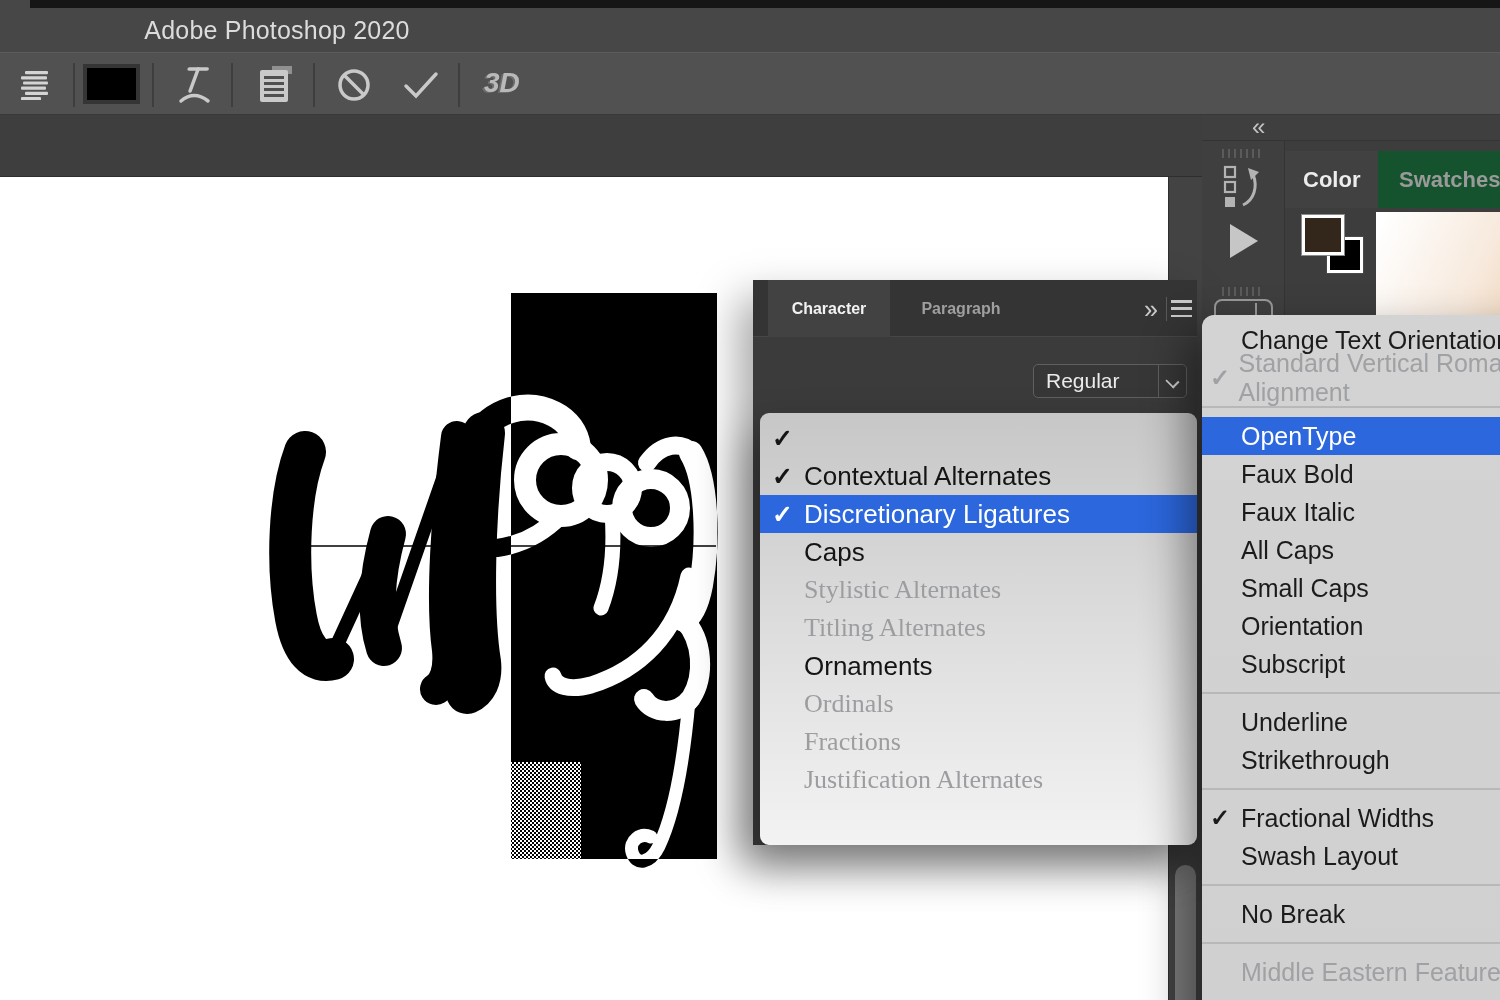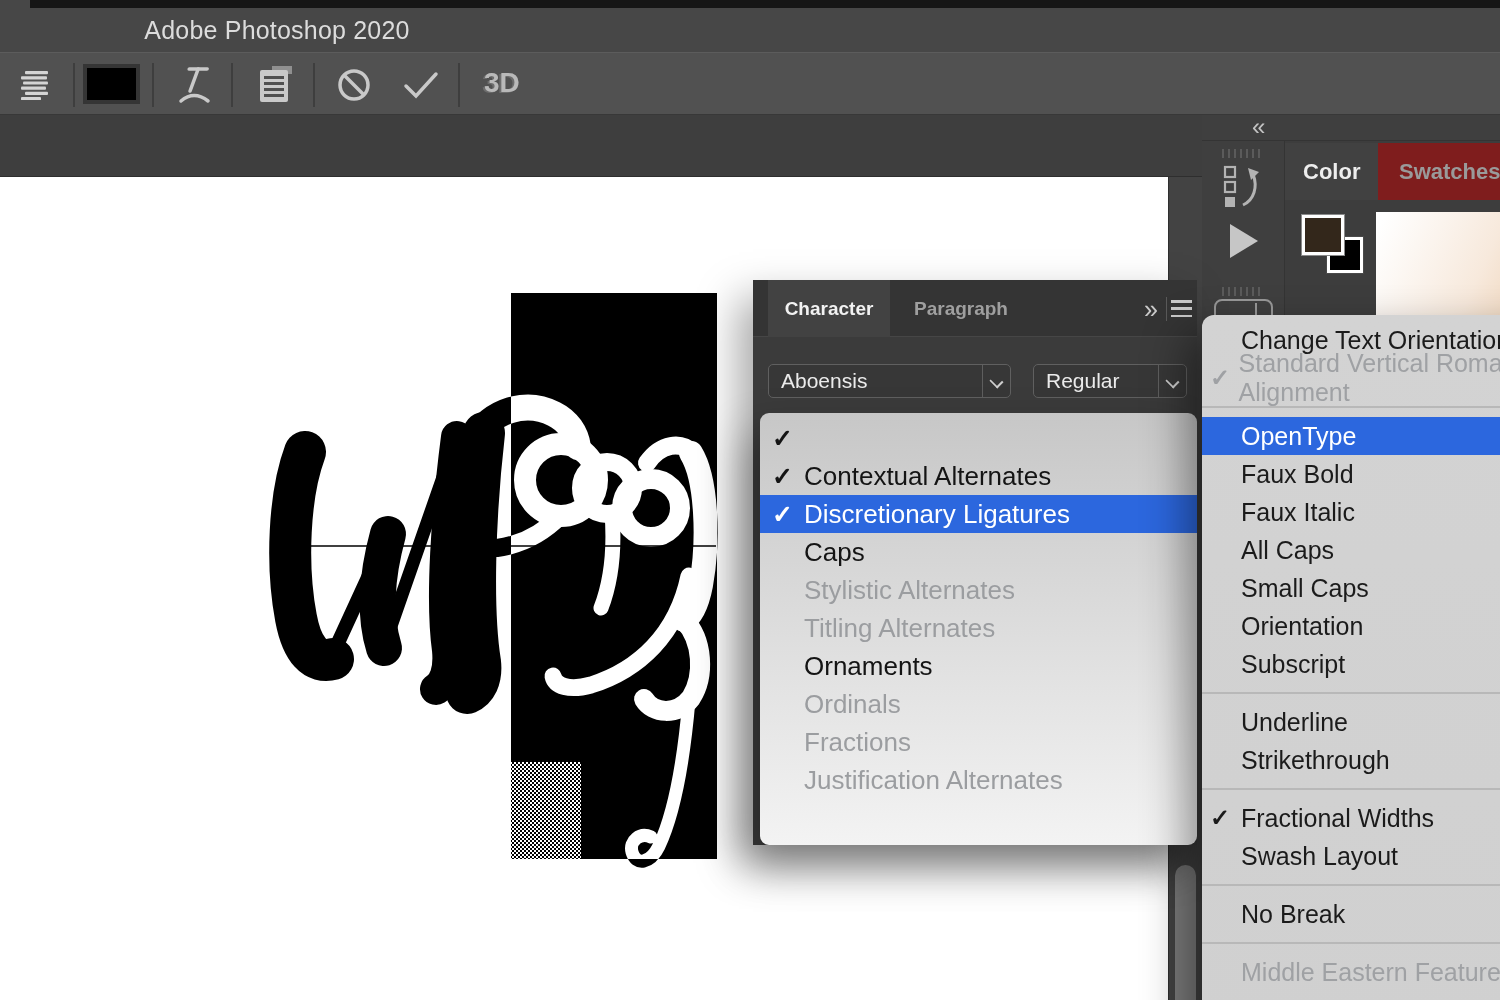--- a/index.html
+++ b/index.html
@@ -15,21 +15,21 @@
       line-height:44px; text-align:center; color:#dcdcdc; font-size:25px; font-weight:500;
       letter-spacing:.2px; }
 
   .options-bar { left:0; top:52px; width:1500px; height:64px; background:#515151;
       border-top:1px solid #5c5c5c; border-bottom:2px solid #383838; }
   .ob-div { position:absolute; top:10px; width:2px; height:44px; background:#3e3e3e; }
   .ob-icon { position:absolute; }
   .fg-swatch-btn { left:83px; top:11px; width:57px; height:40px; background:#000;
       border:4px solid #353535; }
   .threed { left:484px; top:14px; font-size:28px; font-weight:bold; color:#b9b9b9;
-      text-shadow:-2px 1px 0 #6d6d6d; }
+      text-shadow:-2px 1px 0 #6d6d6d;font-style:italic; }
 
   .doc-tabbar { left:0; top:115px; width:1202px; height:62px; background:#3e3e3e;
       border-bottom:1px solid #2e2e2e; }
 
   
   .canvas { left:0; top:177px; width:1168px; height:823px; background:#fff; z-index:1; }
   .canvas svg { display:block; }
 
   .scroll-strip { left:1168px; top:177px; width:34px; height:823px; background:#434343;
       border-left:1px solid #2f2f2f; z-index:2; }
@@ -44,38 +44,38 @@
   .dock-col { left:1202px; top:141px; width:83px; height:859px; background:#3f3f3f;
       border-right:1px solid #343434; z-index:5; }
   .grip { position:absolute; left:20px; width:42px; height:9px;
       background:repeating-linear-gradient(90deg,#5b5b5b 0 2px,rgba(0,0,0,0) 2px 6px); }
   .dock-btn-partial { position:absolute; left:12px; top:158px; width:59px; height:34px;
       border:2px solid #989898; border-radius:8px; }
   .dock-btn-partial i { position:absolute; right:14px; top:2px; width:2px; height:26px;
       background:#989898; }
 
   .color-panel { left:1285px; top:141px; width:215px; height:859px; background:#3d3d3d; z-index:5; }
-  .cp-tabbar { position:absolute; left:0; top:2px; width:215px; height:57px; background:#7f1d1d; }
+  .cp-tabbar { position:absolute; left:0; top:10px; width:215px; height:57px; background:#14532d; }
   .cp-tab { position:absolute; top:0; height:57px; line-height:57px; font-size:22px;
       font-weight:bold; padding:0 18px; color:#9a9a9a; }
   .cp-tab.active { background:#414141; color:#ededed; }
   .cp-tab.inactive { left:96px; }
   .swatch-fg { position:absolute; left:17px; top:74px; width:42px; height:40px;
       background:#33271b; border:3px solid #fff; box-shadow:0 0 0 1px #8a8a8a; z-index:2; }
   .swatch-bg { position:absolute; left:42px; top:96px; width:36px; height:36px;
       background:#000; border:3px solid #fff; box-shadow:0 0 0 1px #4a4a4a; z-index:1; }
   .grad-field { position:absolute; left:91px; top:71px; width:124px; height:250px;
       background:linear-gradient(115deg,#ffffff 4%,#f7e9dc 55%,#ebc9a6 100%); }
 
   
   .char-panel { left:753px; top:280px; width:444px; height:565px; background:#3b3b3b;
       box-shadow:-14px 18px 40px rgba(0,0,0,.35); z-index:20; }
   .chp-tabbar { position:absolute; left:0; top:0; width:444px; height:57px; background:#343434;
       border-bottom:1px solid #464646; }
-  .chp-tab { position:absolute; top:0; height:57px; line-height:57px; font-size:19px;
+  .chp-tab { position:absolute; top:0; height:57px; line-height:57px; font-size:16px;
       font-weight:bold; text-align:center; color:#9f9f9f; }
   .chp-tab.active { left:15px; width:122px; background:#424242; color:#f2f2f2; }
   .chp-tab.inactive { left:137px; width:142px; }
   .chp-more { position:absolute; right:42px; top:15px; color:#c9c9c9; font-size:25px;
       letter-spacing:-3px; }
   .chp-hdr-div { position:absolute; right:30px; top:17px; width:1px; height:24px; background:#5a5a5a; }
   .chp-burger { position:absolute; right:5px; top:20px; width:21px; height:17px;
       background:repeating-linear-gradient(#c9c9c9 0 3px,rgba(0,0,0,0) 3px 7.5px); }
   .field { position:absolute; top:84px; height:34px; background:#373737;
       border:1px solid #606060; border-radius:5px; display:flex; align-items:center; }
@@ -88,21 +88,21 @@
   .field.font-family { left:15px; width:243px; }
   .field.font-style  { left:280px; width:154px; }
 
   
   .dd-menu { left:760px; top:413px; width:437px; height:432px; border-radius:9px;
       background:linear-gradient(#c7c7c7,#f3f3f3); box-shadow:-14px 20px 44px rgba(0,0,0,.32);
       padding:6px 0; z-index:30; }
   .dd-row { display:flex; align-items:center; height:38px; font-size:26px; color:#141414; }
   .dd-row .check { width:32px; margin-left:12px; font-size:25px; font-weight:bold; }
   .dd-row.selected { background:#2c67de; color:#fff; }
-  .dd-row.disabled { color:#9b9da0; }
+  .dd-row.disabled { color:#9b9da0;font-family:Liberation Serif, serif; }
 
   
   .flyout { left:1202px; top:315px; width:400px; height:720px; border-radius:12px;
       background:linear-gradient(#d3d3d3,#d0d0d0); box-shadow:-16px 18px 44px rgba(0,0,0,.42);
       padding-top:6px; z-index:40; }
   .fly-row { display:flex; align-items:center; height:38px; font-size:25px; color:#1b1b1b; }
   .fly-row .check { width:31px; margin-left:8px; font-size:24px; font-weight:bold; }
   .fly-row.selected { background:#2c67de; color:#fff; }
   .fly-row.disabled { color:#9fa1a4; }
   .fly-row.divider { height:2px; min-height:2px; background:#b8b8b8; margin:9px 0; }
@@ -251,24 +251,20 @@
 </div>
 
 <div class="abs char-panel">
   <div class="chp-tabbar">
     <div class="chp-tab active">Character</div>
     <div class="chp-tab inactive">Paragraph</div>
     <span class="chp-more">»</span>
     <div class="chp-hdr-div"></div>
     <div class="chp-burger"></div>
   </div>
-  <div class="field font-family">
-    <span class="val">Aboensis</span>
-    <span class="chev-box"></span>
-  </div>
   <div class="field font-style">
     <span class="val">Regular</span>
     <span class="chev-box"></span>
   </div>
 </div>
 
 <div class="abs dd-menu">
 
     <div class="dd-row normal">
       <span class="check">✓</span>

